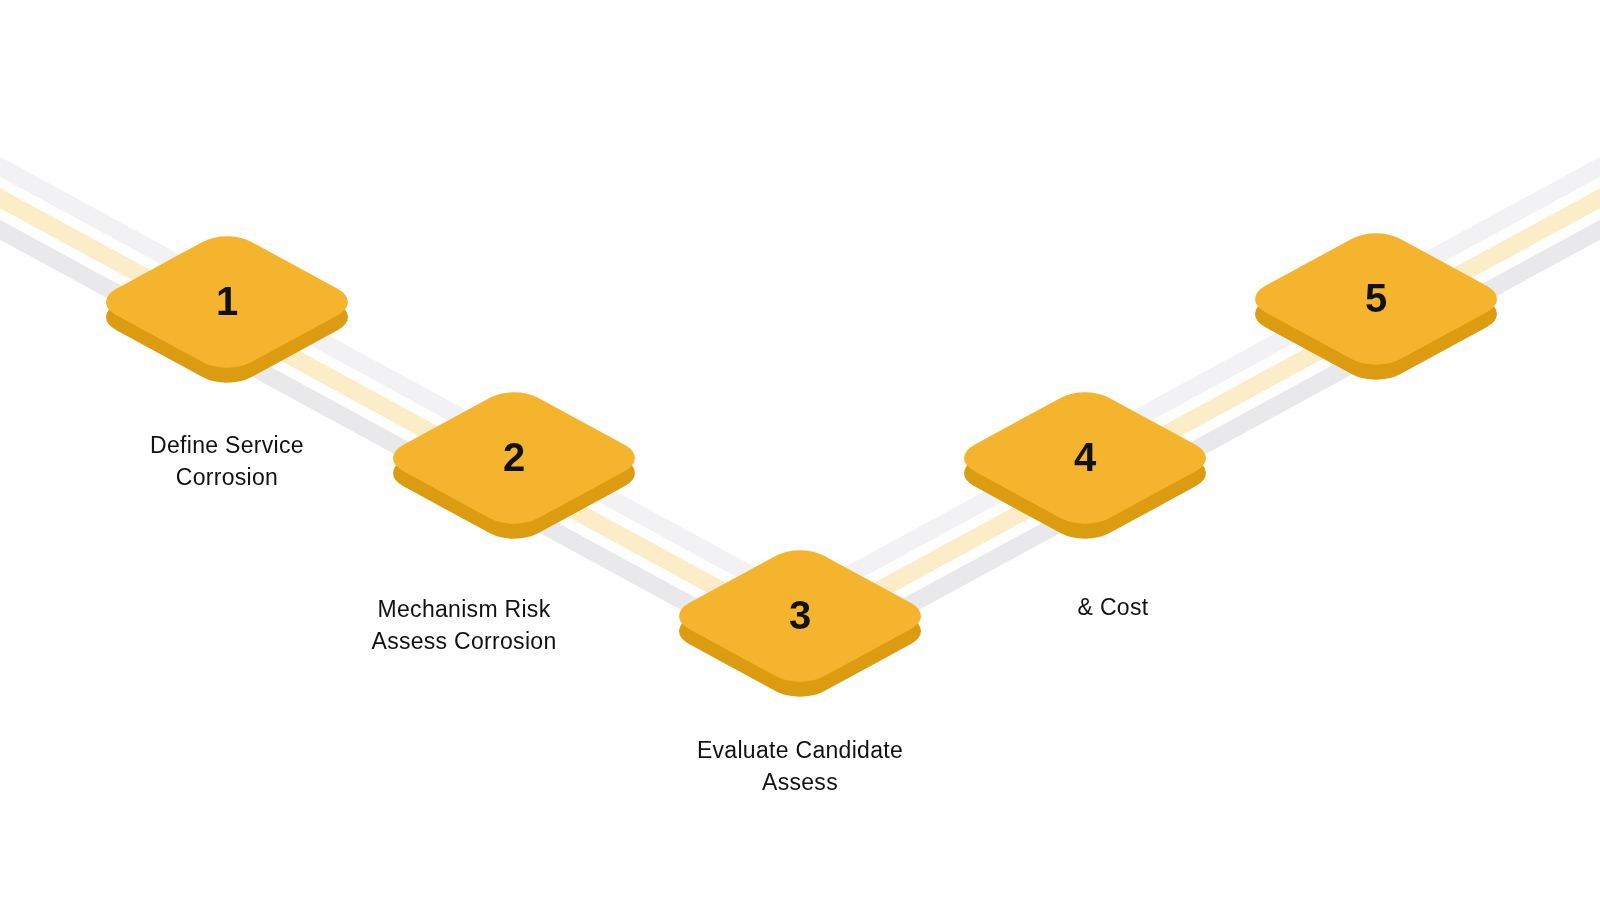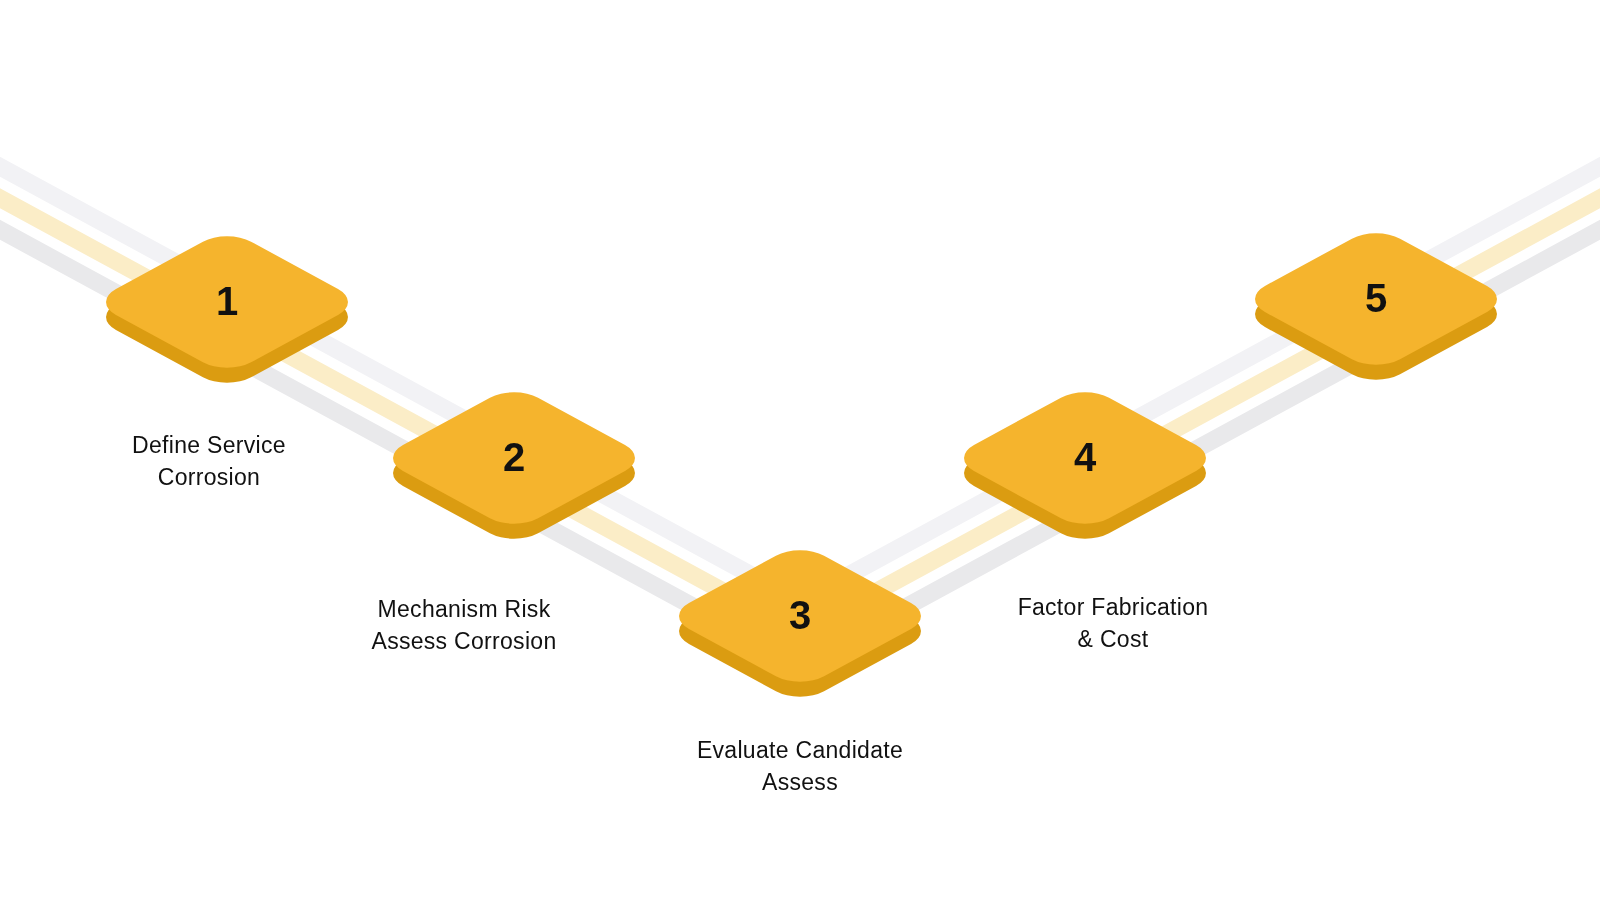--- a/index.html
+++ b/index.html
@@ -98,34 +98,33 @@
         <rect x="-95.5" y="-95.5" width="191" height="191" rx="34" fill="#DB9C11"></rect>
       </g>
       <g transform="translate(1376,299) scale(1,0.5435) rotate(45)">
         <rect x="-95.5" y="-95.5" width="191" height="191" rx="34" fill="#F5B42D"></rect>
       </g>
       <text x="1376" y="312" text-anchor="middle" class="diamond-number">5</text>
     </g>
 
   </svg>
 
-  <div class="step-label" style="left:209px; top:429px;text-align:center;">
+  <div class="step-label" style="left:227px; top:429px;text-align:center;">
     <div>Define Service</div>
     <div>Corrosion</div>
   </div>
 
   <div class="step-label" style="left:464px; top:593px;">
     <div>Mechanism Risk</div>
     <div>Assess Corrosion</div>
   </div>
 
   <div class="step-label" style="left:800px; top:734px;">
     <div>Evaluate Candidate</div>
     <div>Assess</div>
   </div>
 
   <div class="step-label" style="left:1113px; top:591px;">
-    <div>Factor Fabrication</div>
     <div>&amp; Cost</div>
   </div>
 
 
 </div>
 
 </body></html>

